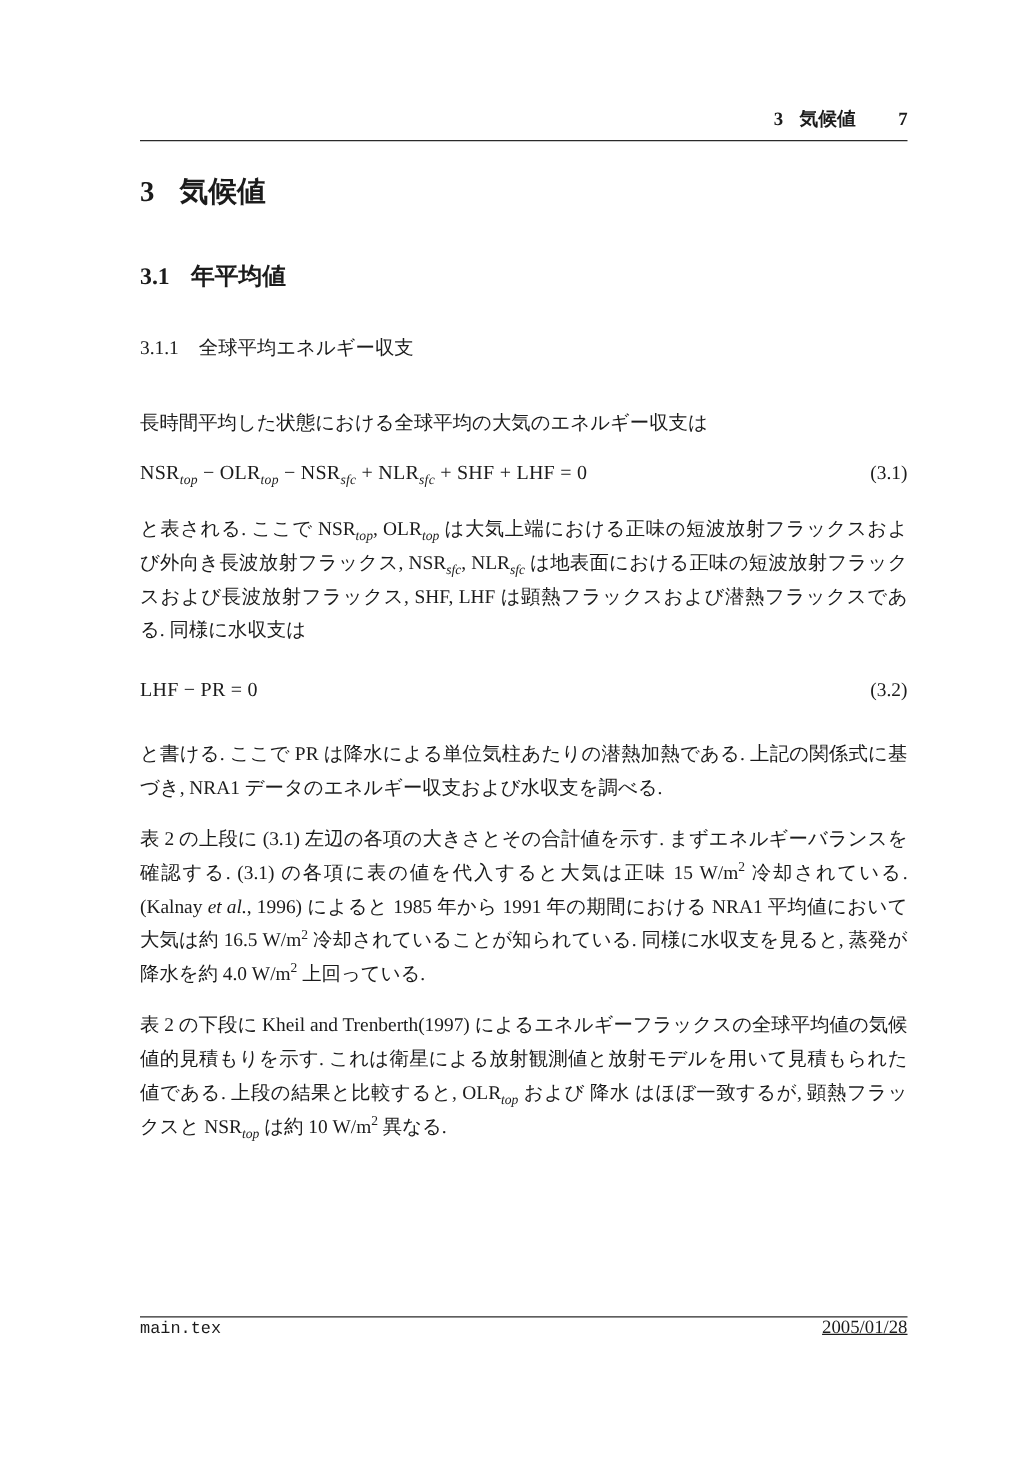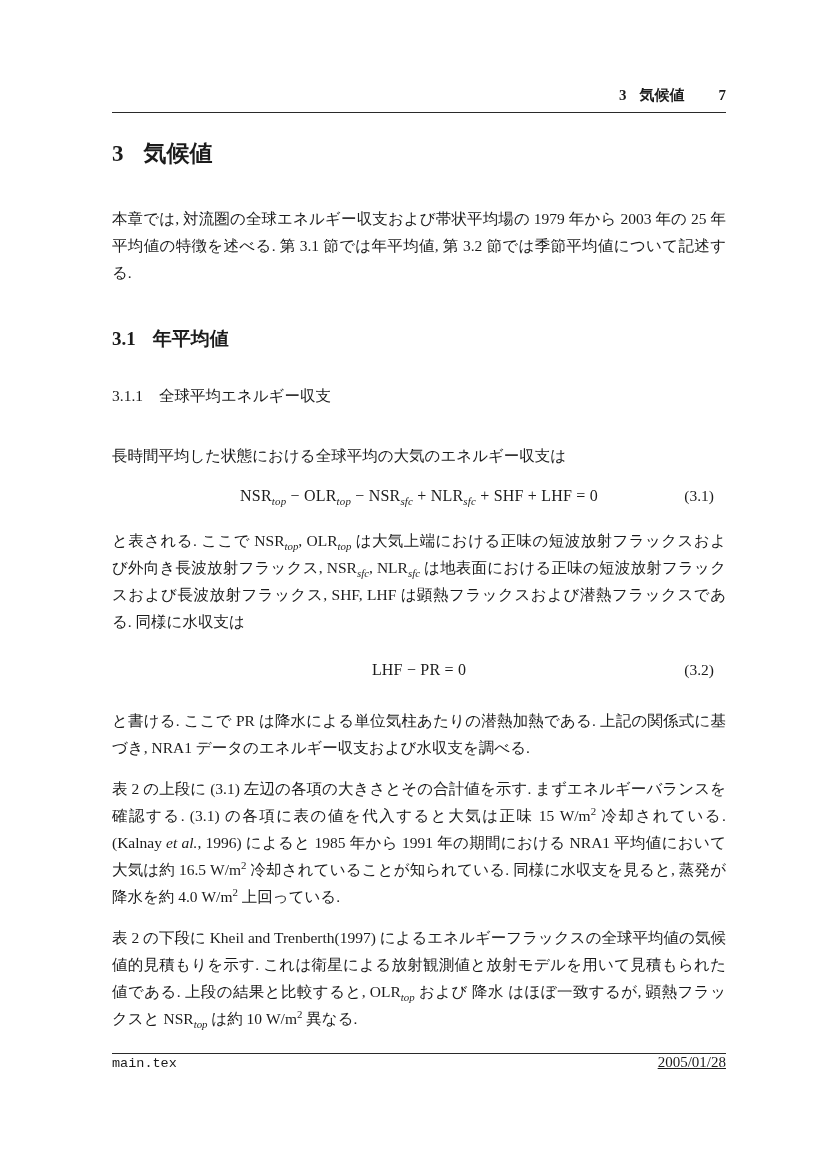--- a/index.html
+++ b/index.html
@@ -76,29 +76,29 @@
   p.body sub { font-style: italic; font-size: 0.7em; line-height: 0; }
   p.body sup { font-size: 0.7em; line-height: 0; }
 
   
   .equation {
     position: relative;
     margin: 10px 0 6px 0;
     height: 34px;
     display: flex;
     align-items: center;
-    justify-content: center;
+    justify-content: flex-start;
     font-size: 16px;
     font-family: Liberation Serif, serif;
   }
   .equation .eq-body { letter-spacing: 0.2px; }
   .equation sub { font-style: italic; font-size: 0.68em; line-height: 0; }
   .equation .eq-label {
     position: absolute;
-    right: 12px;
+    right: 0;
     top: 50%;
     transform: translateY(-50%);
     font-size: 15.5px;
   }
 
   
   .page-footer {
     margin-top: auto;
     border-top: 1px solid #2a2a2a;
     padding-top: 0;
@@ -118,21 +118,20 @@
     <span class="rh-num">3</span>
     <span class="rh-title">気候値</span>
     <span class="rh-page">7</span>
   </div>
 
   <div class="chapter-heading">
     <span class="h-num">3</span>
     <span class="h-title">気候値</span>
   </div>
 
-  <p class="body first-after-heading">本章では, 対流圏の全球エネルギー収支および帯状平均場の 1979 年から 2003 年の 25 年平均値の特徴を述べる. 第 3.1 節では年平均値, 第 3.2 節では季節平均値について記述する.</p>
 
   <div class="section-heading">
     <span class="h-num">3.1</span>
     <span class="h-title">年平均値</span>
   </div>
 
   <div class="subsection-heading">
     <span class="h-num">3.1.1</span>
     <span class="h-title">全球平均エネルギー収支</span>
   </div>

